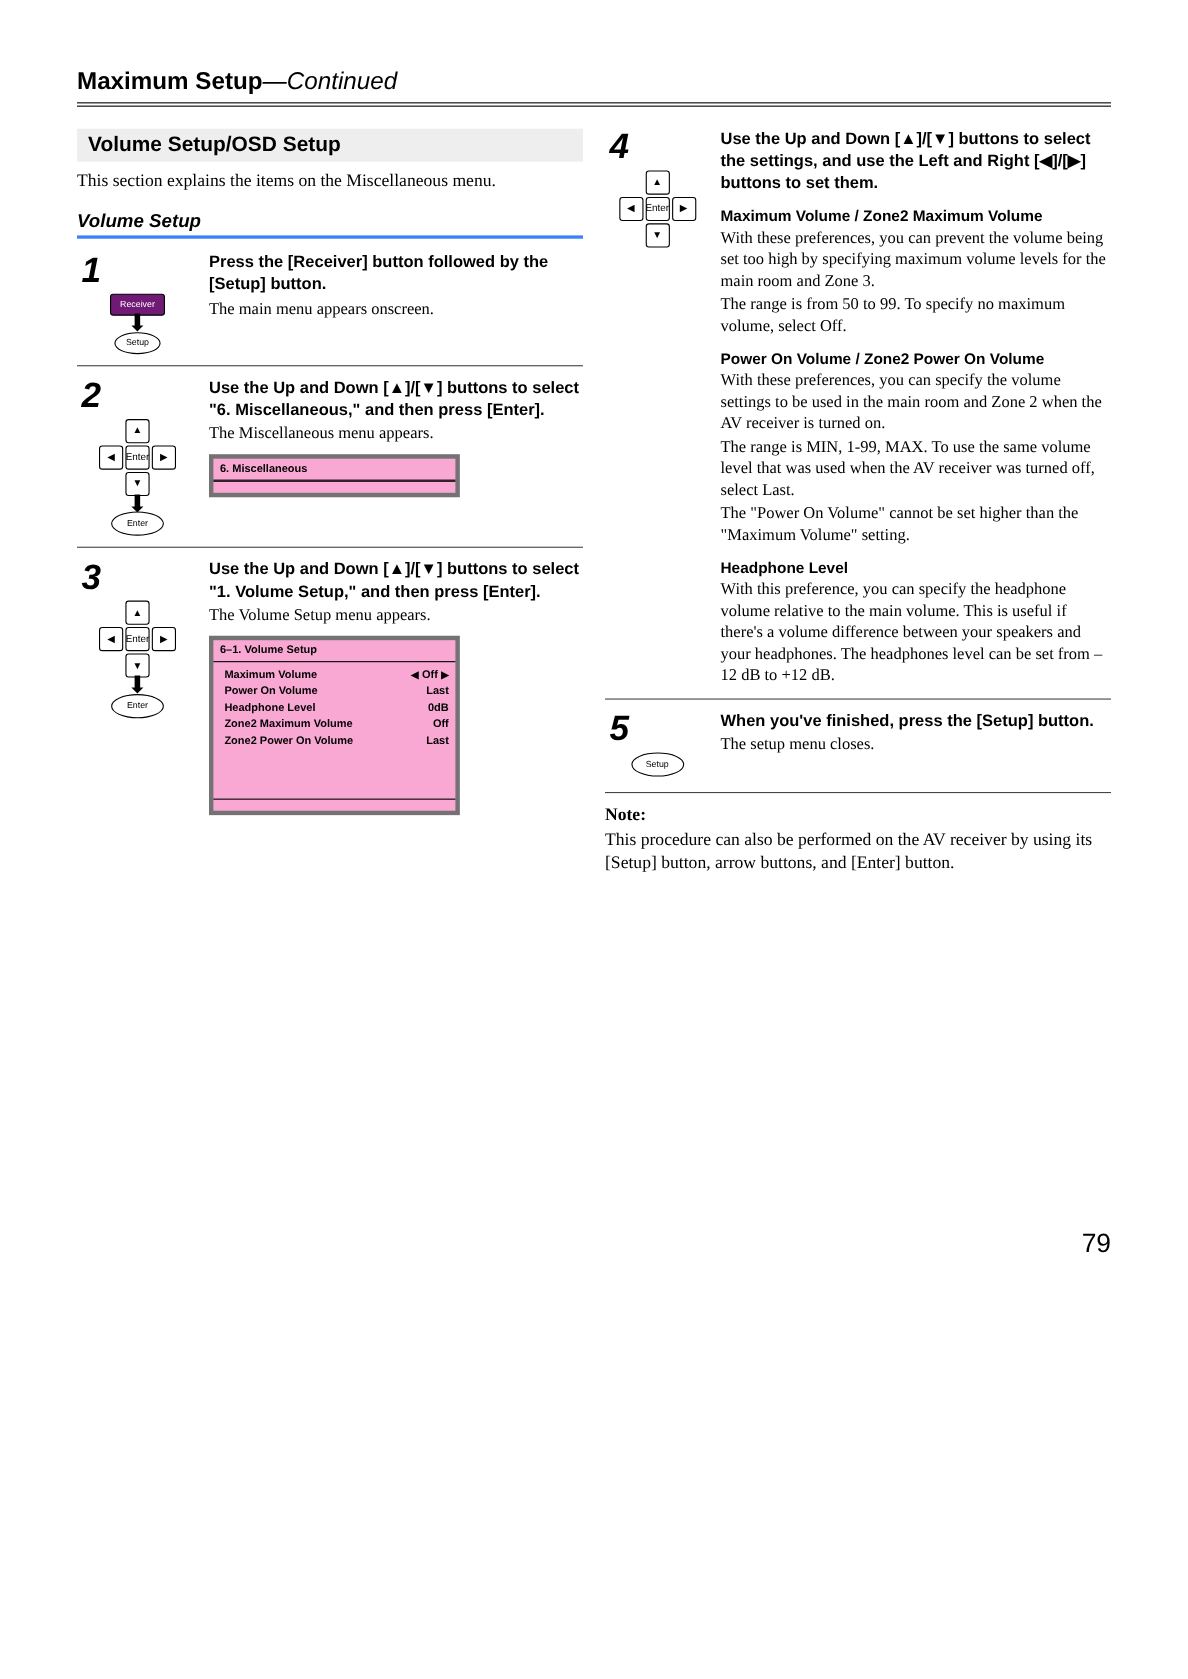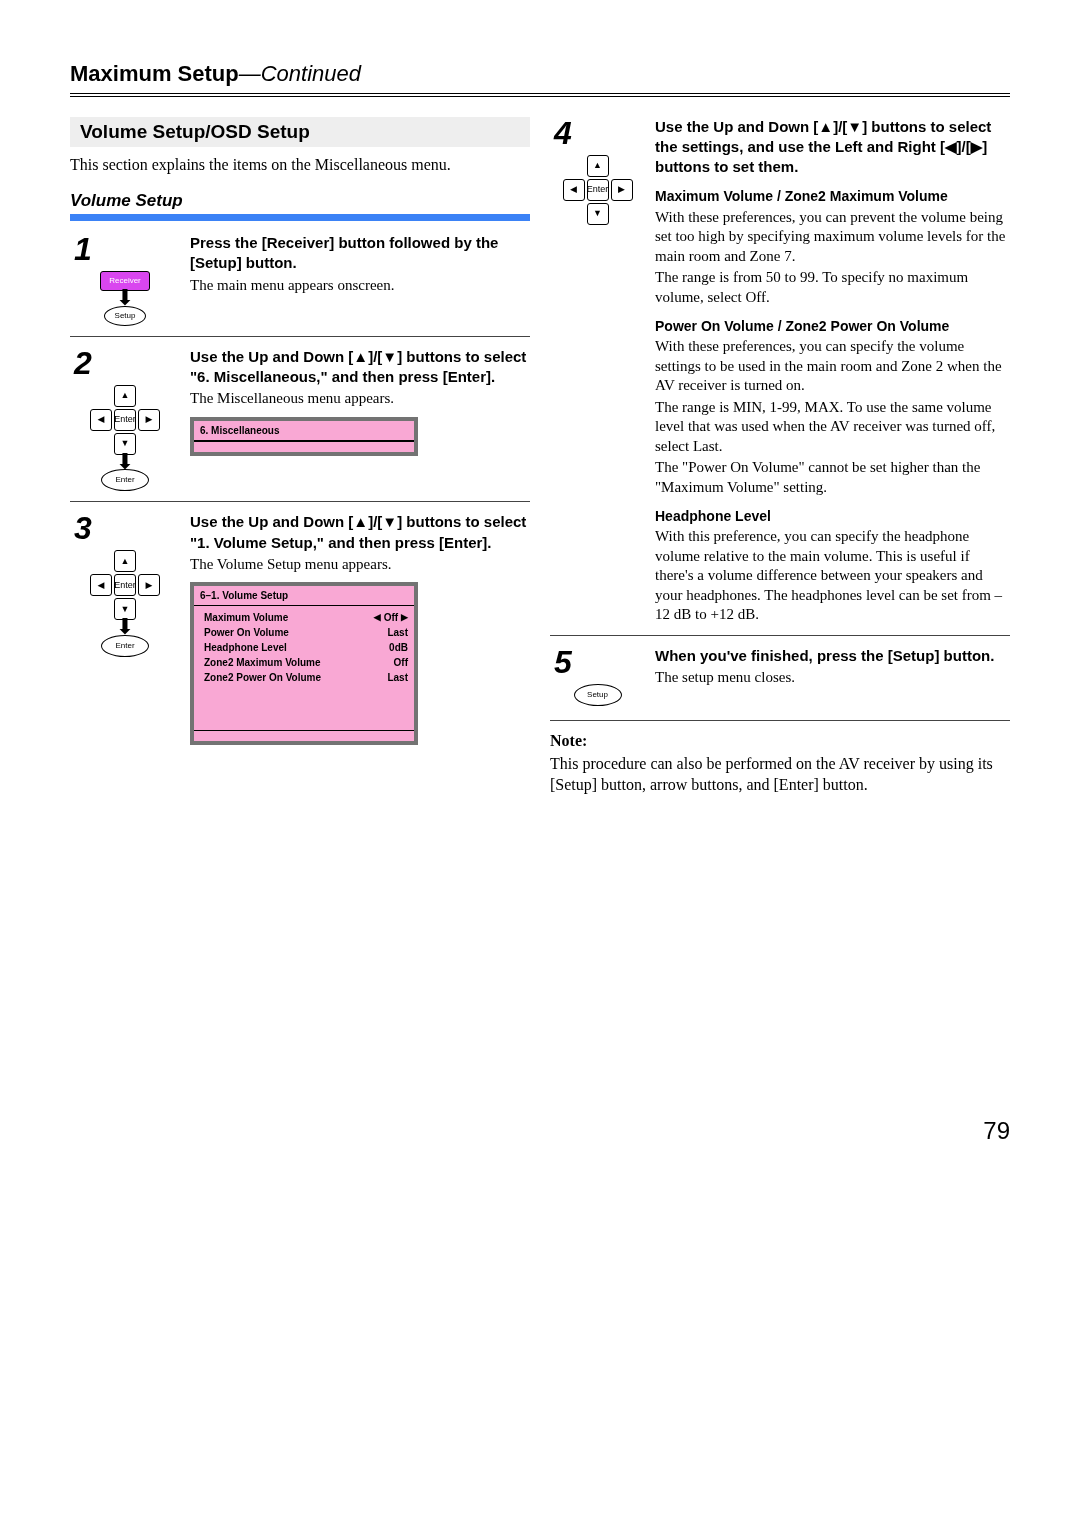--- a/index.html
+++ b/index.html
@@ -33,21 +33,21 @@
     font-size: 19px;
     font-weight: bold;
     margin-bottom: 8px;
   }
   .body-txt { margin-bottom: 14px; }
   .sub-head {
     font-family: Arial, Helvetica, sans-serif;
     font-size: 17px;
     font-style: italic;
     font-weight: bold;
-    border-bottom: 7px solid #3b82f6;
+    border-bottom: 3px solid #3b82f6;
     padding-bottom: 2px;
     margin-bottom: 12px;
   }
   .step {
     display: flex;
     gap: 10px;
     border-bottom: 1px solid #444;
     padding-bottom: 10px;
     margin-bottom: 10px;
   }
@@ -83,21 +83,21 @@
   .remote-stack {
     display: flex;
     flex-direction: column;
     align-items: center;
     gap: 4px;
   }
   .btn-receiver {
     width: 48px; height: 18px;
     border: 1.5px solid #000;
     border-radius: 3px;
-    background: #d946ef;
+    background: #701a75;
     color: #fff;
     font-family: Arial, Helvetica, sans-serif;
     font-size: 8px;
     text-align: center;
     line-height: 17px;
   }
   .btn-setup {
     width: 40px; height: 18px;
     border: 1.5px solid #000;
     border-radius: 50%/50%;
@@ -314,21 +314,21 @@
             <div class="cell blank"></div>
               <div class="cell">▼</div>
               <div class="cell blank"></div>
           </div>
         </div>
       </div>
       <div class="step-right">
         <div class="step-title">Use the Up and Down [▲]/[▼] buttons to select the settings, and use the Left and Right [◀]/[▶] buttons to set them.</div>
 
         <div class="para-head">Maximum Volume / Zone2 Maximum Volume</div>
-        <div class="step-follow">With these preferences, you can prevent the volume being set too high by specifying maximum volume levels for the main room and Zone 7.</div>
+        <div class="step-follow">With these preferences, you can prevent the volume being set too high by specifying maximum volume levels for the main room and Zone 3.</div>
         <div class="step-follow">The range is from 50 to 99. To specify no maximum volume, select Off.</div>
 
         <div class="para-head">Power On Volume / Zone2 Power On Volume</div>
         <div class="step-follow">With these preferences, you can specify the volume settings to be used in the main room and Zone 2 when the AV receiver is turned on.</div>
         <div class="step-follow">The range is MIN, 1-99, MAX. To use the same volume level that was used when the AV receiver was turned off, select Last.</div>
         <div class="step-follow">The "Power On Volume" cannot be set higher than the "Maximum Volume" setting.</div>
 
         <div class="para-head">Headphone Level</div>
         <div class="step-follow">With this preference, you can specify the headphone volume relative to the main volume. This is useful if there's a volume difference between your speakers and your headphones. The headphones level can be set from –12 dB to +12 dB.</div>
       </div>

